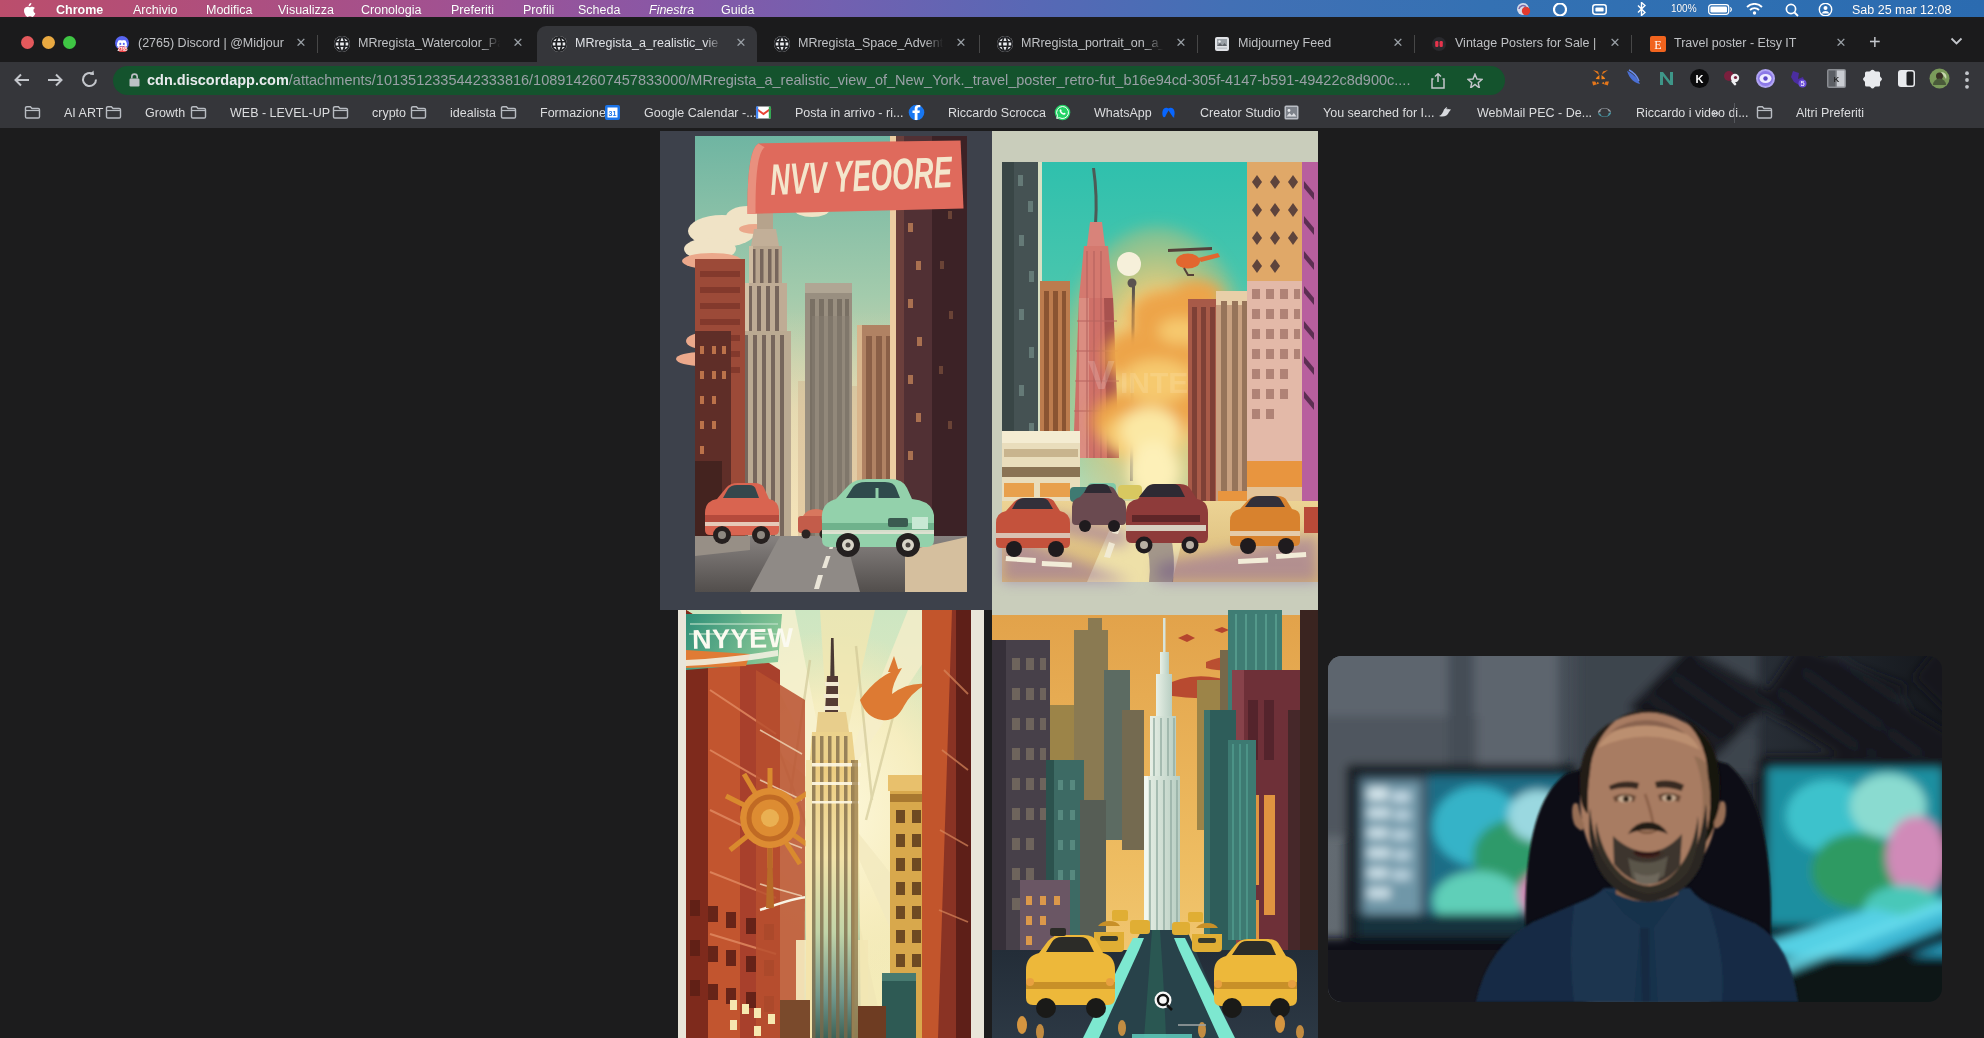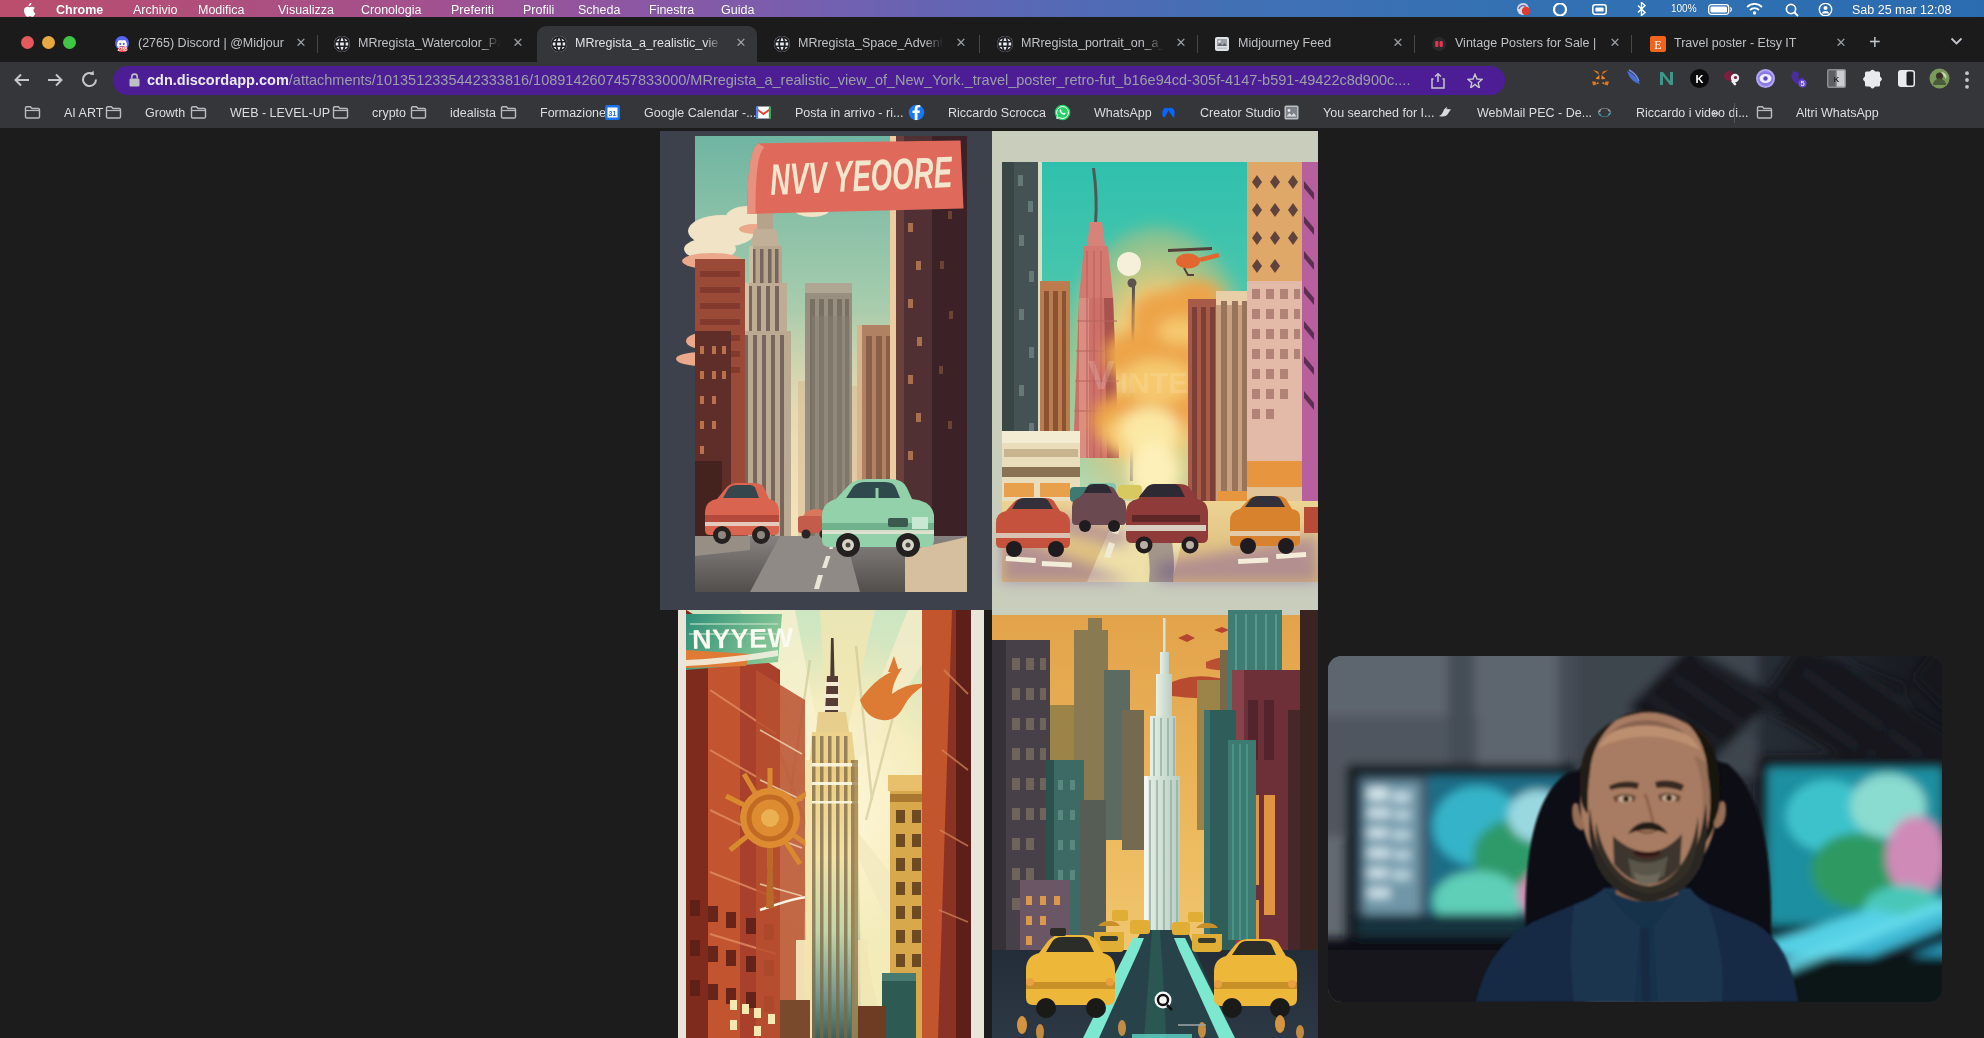--- a/index.html
+++ b/index.html
@@ -16,48 +16,48 @@
 .tl-dot { position:absolute; top:17px; width:13px; height:13px; border-radius:50%; }
 .tab { position:absolute; top:7px; height:36px; color:#bfc1c4; font-size:12.5px;text-decoration:underline; }
 .tab .fav { position:absolute; left:14px; top:10px; width:16px; height:16px; }
 .tab .ttl { position:absolute; left:38px; top:10px; width:148px; overflow:hidden; white-space:nowrap; }
 .tab .x { position:absolute; right:8px; top:9px; width:16px; height:16px; color:#9aa0a6; font-size:13px; text-align:center; line-height:16px;}
 .tab .fade { position:absolute; right:26px; top:8px; width:26px; height:22px; }
 .sep { position:absolute; top:16px; width:1px; height:18px; background:#474747; }
 .activetab { background:#35363a; border-radius:9px 9px 0 0; color:#dfe1e5; }
 
 .toolbar { position:absolute; left:0; top:62px; width:1984px; height:36px; background:#35363a; }
-.urlpill { position:absolute; left:113px; top:3.5px; width:1392px; height:29px; background:#4c1d95; border-radius:15px; color:#dadce0; }
+.urlpill { position:absolute; left:113px; top:3.5px; width:1392px; height:29px; background:#14532d; border-radius:15px; color:#dadce0; }
 .urlpill .lock { position:absolute; left:16px; top:7px; }
 .urlpill .u1 { position:absolute; left:34px; top:6.5px; font-size:14.5px; font-weight:700; color:#e8eaed; white-space:nowrap;}
 .exti { position:absolute; top:6px; width:21px; height:21px; }
 
 .bookbar { position:absolute; left:0; top:98px; width:1984px; height:30px; background:#35363a; }
 .bm { position:absolute; top:6px; height:18px; color:#dcdddf; font-size:12.5px; white-space:nowrap; }
 .bm .bmi { position:absolute; left:0; top:0px; width:17px; height:17px; }
 .bm .bmt { position:absolute; left:40px; top:2px; }
 
 .content { position:absolute; left:0; top:128px; width:1984px; height:910px; background:#1c1c1d; }
 .webcam { position:absolute; left:1328px; top:528px; width:614px; height:346px; border-radius:14px; overflow:hidden; background:#222; }
 </style>
 </head>
 <body>
 <div class="menubar">
   <svg class="abs" style="left:23px;top:3px" width="13" height="14" viewBox="0 0 842 1000">
       <path fill="#fff" d="M824 779c-15 34-32 65-52 94-27 39-50 66-67 81-27 25-55 37-86 38-22 0-48-6-79-19-31-13-59-19-85-19-27 0-56 6-88 19-32 13-57 20-77 20-29 1-58-12-86-39-19-16-42-44-70-84-30-42-54-91-73-147C40 662 30 604 30 548c0-64 14-119 41-165 22-37 50-66 86-88 36-21 74-32 116-33 23 0 54 7 92 21 38 14 62 21 73 21 8 0 35-8 81-25 43-15 80-21 110-19 81 7 142 39 182 97-72 44-108 106-107 185 1 62 23 113 67 154 20 19 42 34 67 44-5 16-11 31-17 46zM554 20c0 48-17 92-52 133-42 49-92 77-147 73a148 148 0 0 1-1-18c0-46 20-95 55-135 18-20 40-37 68-51 27-13 53-21 77-22 1 7 1 13 1 20z"></path>
     </svg>
   <span class="mi" style="left:56px; font-weight:700;">Chrome</span>
   <span class="mi" style="left:133px;">Archivio</span>
-  <span class="mi" style="left:198px;">Modifica</span>
+  <span class="mi" style="left:206px;">Modifica</span>
   <span class="mi" style="left:278px;">Visualizza</span>
   <span class="mi" style="left:361px;">Cronologia</span>
   <span class="mi" style="left:451px;">Preferiti</span>
   <span class="mi" style="left:523px;">Profili</span>
   <span class="mi" style="left:578px;">Scheda</span>
-  <span class="mi" style="left:649px;">Finestra</span>
+  <span class="mi" style="left:649px;font-style:italic;">Finestra</span>
   <span class="mi" style="left:721px;">Guida</span>
   <span class="mi" style="left:1852px;">Sab 25 mar  12:08</span>
   <span class="mi" style="left:1671px;font-size:10px;">100%</span>
   <svg class="abs" style="left:1516px;top:3px" width="15" height="13" viewBox="0 0 15 13">
       <circle cx="7" cy="6" r="6" fill="#e8e6ee" opacity="0.9"></circle>
       <circle cx="10" cy="8" r="4.2" fill="#e23a2e"></circle>
       <path d="M3 6 a4 4 0 0 1 7-2" stroke="#7a6aa8" stroke-width="1.6" fill="none"></path>
     </svg>
   <svg class="abs" style="left:1553px;top:3px" width="14" height="13" viewBox="0 0 14 13">
       <circle cx="7" cy="6.5" r="6" fill="none" stroke="#fff" stroke-width="2.2"></circle>
@@ -365,21 +365,21 @@
       </svg>
       <span class="bmt">Riccardo i video di...</span>
     </div>
   <span style="position:absolute; left:1712px; top:7px; color:#c3c6cb; font-size:13px;">»</span>
   <div style="position:absolute; left:1734px; top:5px; width:1px; height:20px; background:#55575c;"></div>
   <div class="bm" style="left:1756px;">
       <svg class="bmi" viewBox="0 0 17 17">
         <path d="M1.5 4 a1.3 1.3 0 0 1 1.3-1.3 h3.6 l1.6 1.8 h6.2 A1.3 1.3 0 0 1 15.5 5.8 V12.7 a1.3 1.3 0 0 1-1.3 1.3 H2.8 a1.3 1.3 0 0 1-1.3-1.3z" fill="none" stroke="#b8bcc2" stroke-width="1.4"></path>
         <path d="M1.5 6.5 h14" stroke="#b8bcc2" stroke-width="1.2"></path>
       </svg>
-      <span class="bmt">Altri WhatsApp</span>
+      <span class="bmt">Altri Preferiti</span>
     </div>
 </div>
 <div class="content">
   <svg class="abs" id="ptl" style="left:660px;top:3px" width="332" height="479" viewBox="0 0 332 479">
     <defs>
       <linearGradient id="tlsky" x1="0" y1="0" x2="0" y2="1">
         <stop offset="0" stop-color="#6fb5a2"></stop>
           <stop offset="0.35" stop-color="#a3cbac"></stop>
         <stop offset="0.6" stop-color="#ddd5ae"></stop>
           <stop offset="1" stop-color="#f2dfb6"></stop>

